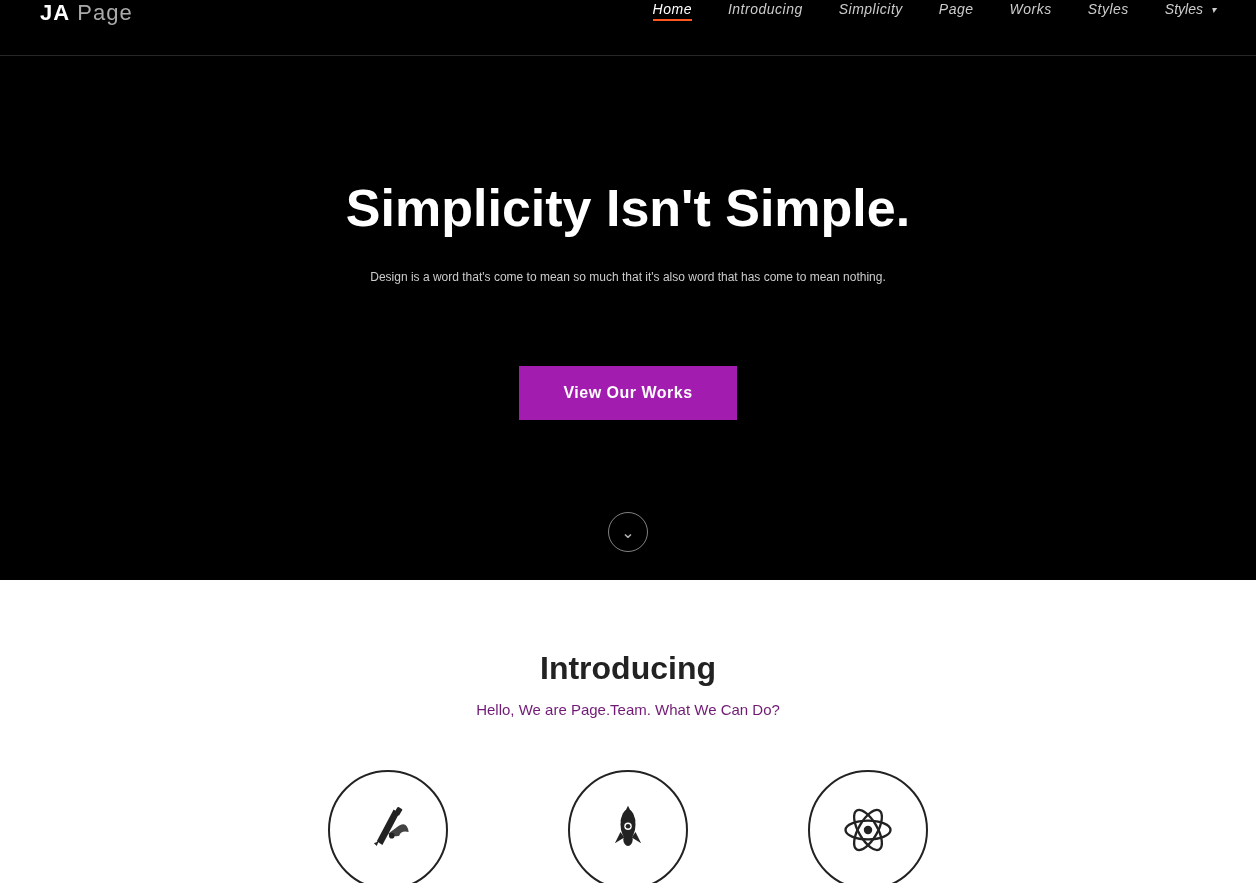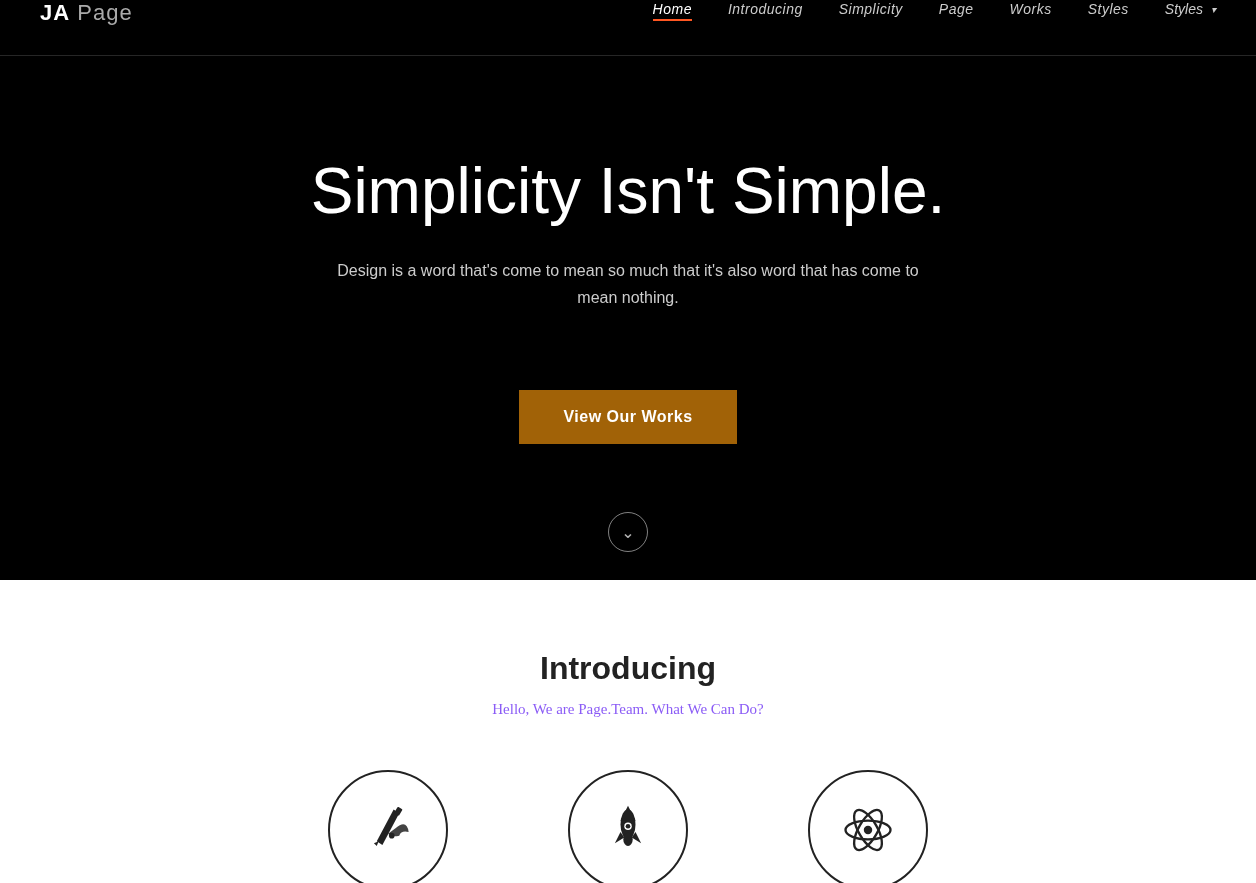--- a/index.html
+++ b/index.html
@@ -82,37 +82,37 @@
       display: flex;
       flex-direction: column;
       align-items: center;
       justify-content: center;
       text-align: center;
       padding: 80px 40px 60px;
       position: relative;
     }
 
     .hero h1 {
-      font-size: 64px;
-      font-weight: 400;
+      font-size: 52px;
+      font-weight: 700;
       color: #fff;
       line-height: 1.1;
       margin-bottom: 30px;
     }
 
     .hero p {
-      font-size: 16px;
+      font-size: 12px;
       color: #ccc;
       max-width: 620px;
       line-height: 1.7;
       margin-bottom: 40px;
     }
 
     .hero-btn {
-      background: #a16207;
+      background: #a21caf;
       color: #fff;
       border: none;
       padding: 18px 44px;
       font-size: 16px;
       font-weight: 600;
       cursor: pointer;
       letter-spacing: 0.5px;
       margin-top: 39px;
     }
 
@@ -142,23 +142,22 @@
 
     .introducing h2 {
       font-size: 32px;
       font-weight: 700;
       color: #222;
       margin-bottom: 14px;
     }
 
     .introducing .subtitle {
       font-size: 15px;
-      color: #8b5cf6;
+      color: #701a75;
       margin-bottom: 52px;
-      font-family: Liberation Serif, serif;
     }
 
     .services-grid {
       display: flex;
       justify-content: center;
       gap: 80px;
       flex-wrap: wrap;
     }
 
     .service-item {

